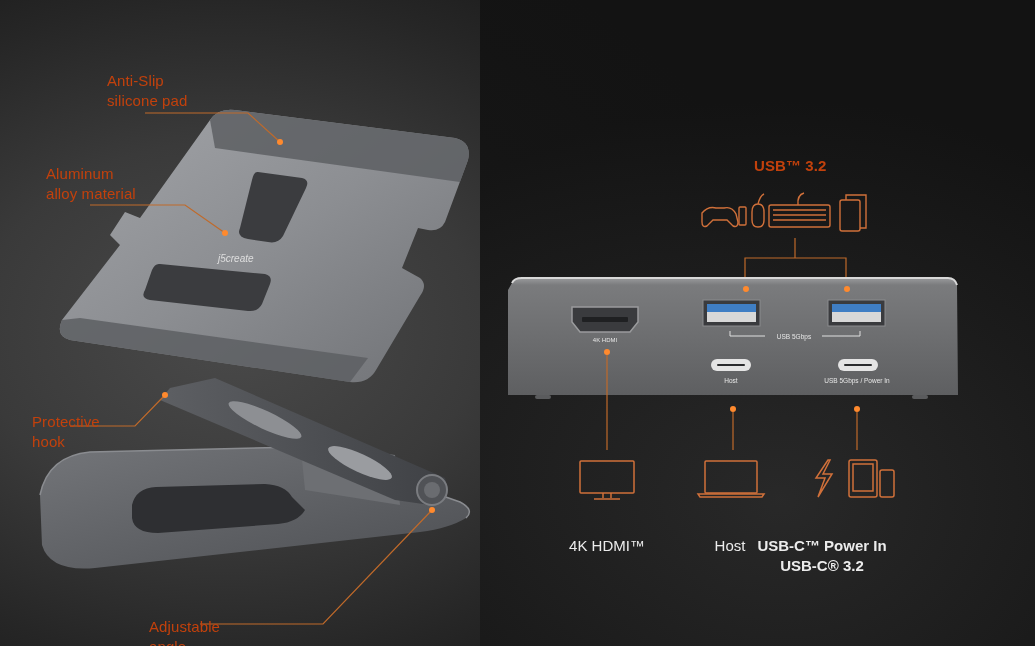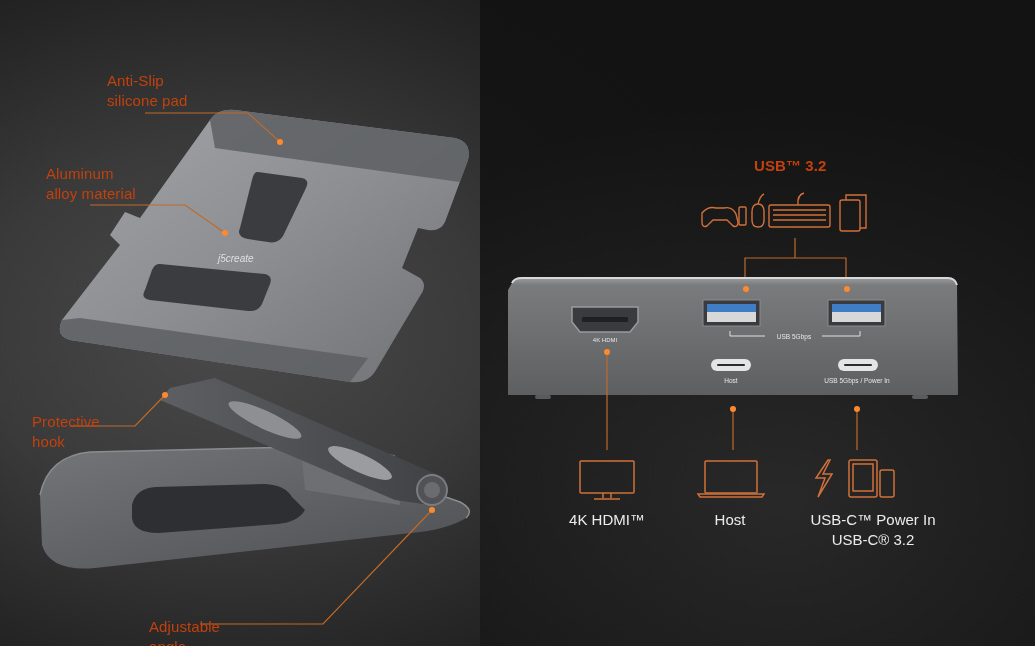--- a/index.html
+++ b/index.html
@@ -16,20 +16,21 @@
   }
   .label {
     position: absolute; color: #c2410c; font-size: 15px; line-height: 20px;
     white-space: pre-line; letter-spacing: .1px;
   }
   svg { position: absolute; left: 0; top: 0; overflow: visible; }
   .hub-text { fill: #e6e6e6; font-family: "Liberation Sans", sans-serif; }
   .device-label {
     position: absolute; color: #ececec; font-size: 15px; line-height: 20px; text-align: center;
     white-space: pre-line;
+    margin-top: 26px;
   }
 </style>
 </head>
 <body>
 
 <div class="bg-right"></div>
 
 <svg width="1035" height="646">
   <defs>
     <linearGradient id="plateGrad" x1="0" y1="0" x2="1" y2="1">
@@ -191,14 +192,14 @@
 alloy material</div>
 <div class="label" style="left:32px; top:412px;">Protective
 hook</div>
 <div class="label" style="left:149px; top:617px;">Adjustable
 angle</div>
 
 <div class="label" style="left:754px; top:156px; font-size:15px;font-weight:bold;">USB™ 3.2</div>
 
 <div class="device-label" style="left:547px; top:510px; width:120px;">4K HDMI™</div>
 <div class="device-label" style="left:690px; top:510px; width:80px;">Host</div>
-<div class="device-label" style="left:798px; top:510px; width:150px;">USB-C™ Power In
+<div class="device-label" style="left:747px; top:510px; width:150px;font-weight:bold;">USB-C™ Power In
 USB-C® 3.2</div>
 
 </body></html>

